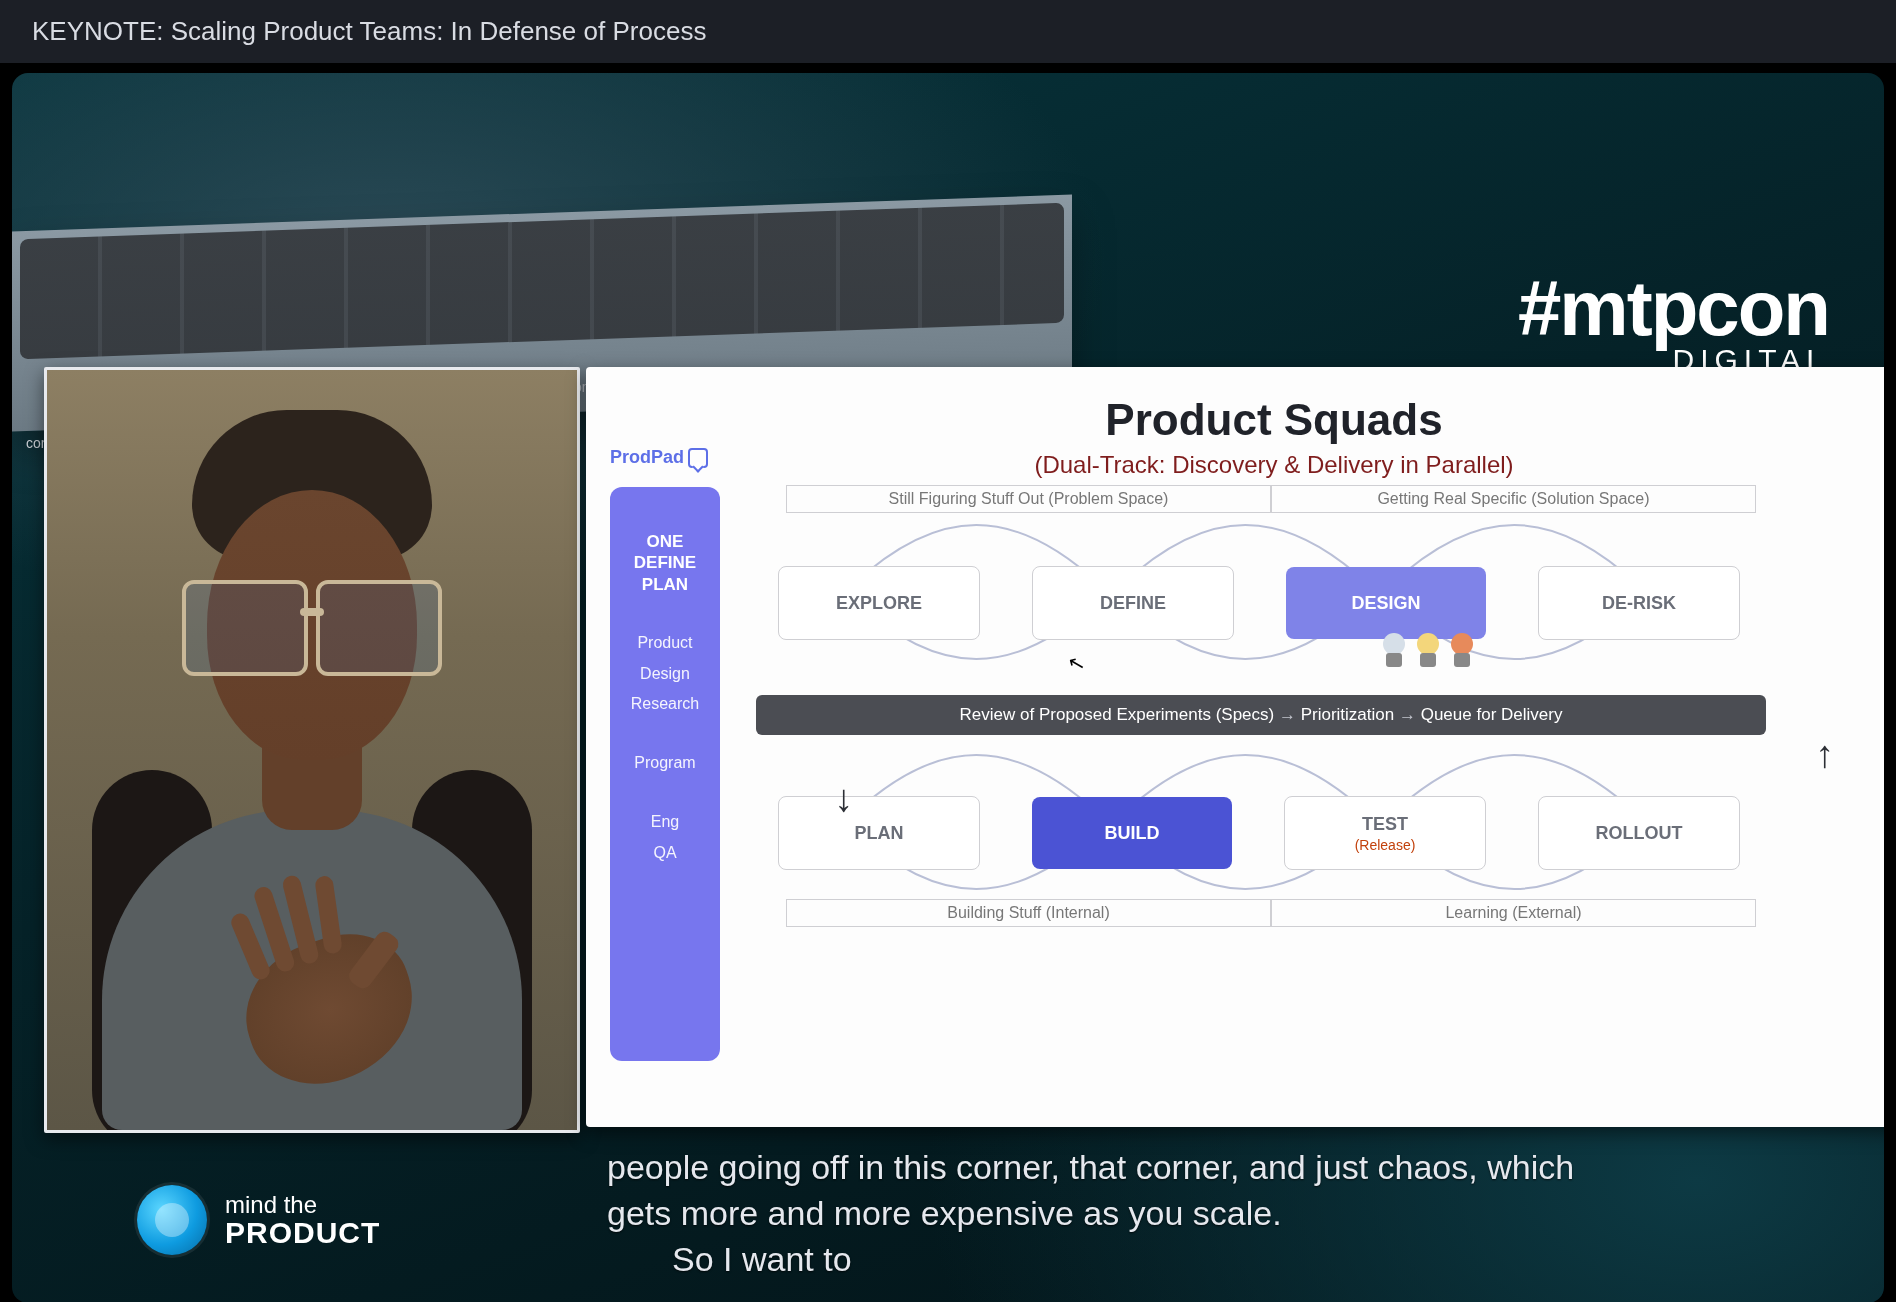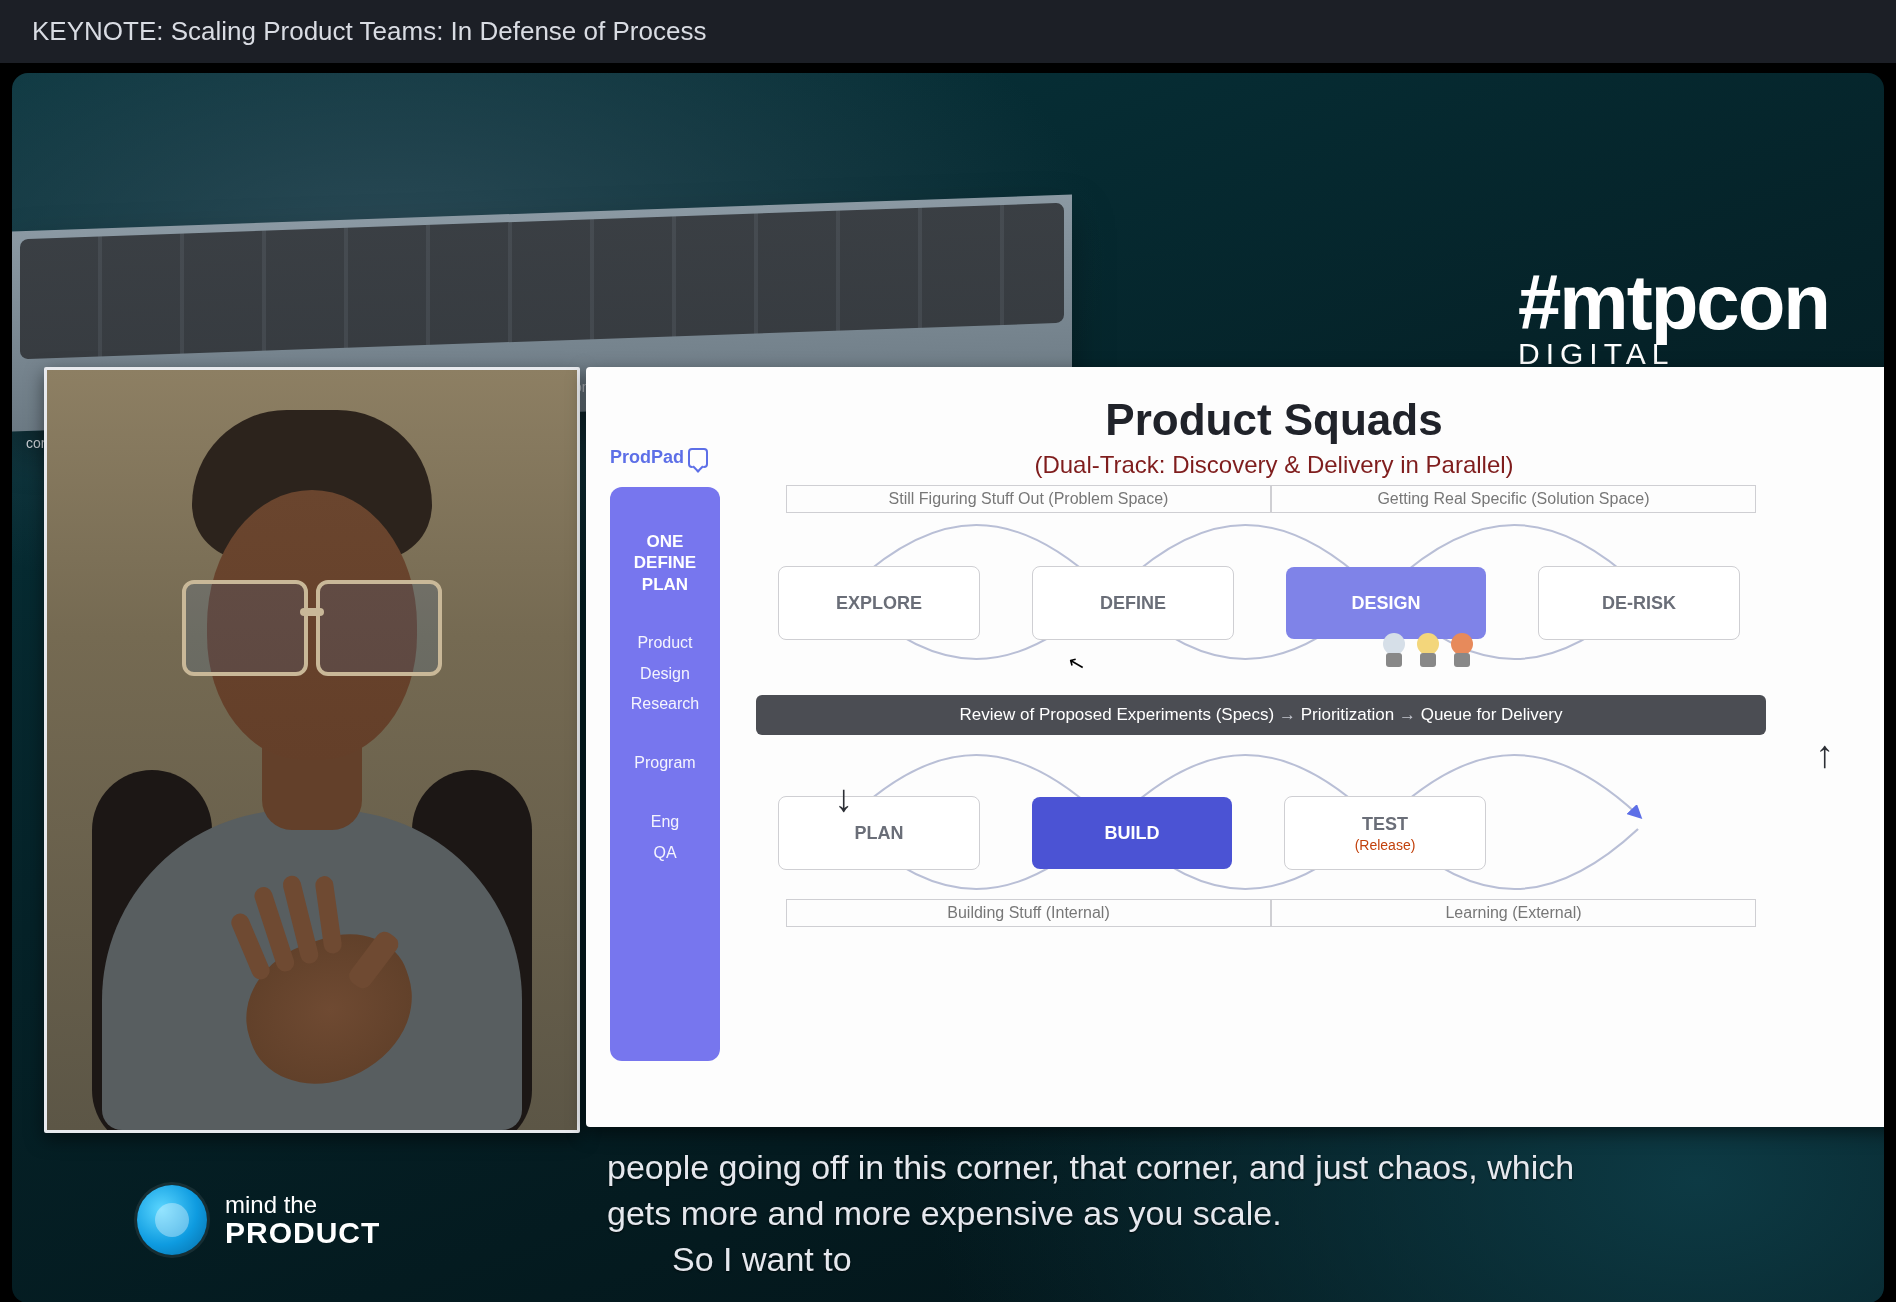--- a/index.html
+++ b/index.html
@@ -31,21 +31,21 @@
     border-radius:8px;opacity:.85;
   }
   .kb-strip .key-label{position:absolute;color:#c7ccd2;font-size:14px;transform:skewY(2deg);}
   .kb-strip .k1{left:14px;top:205px;} 
   .kb-strip .k2{left:92px;top:205px;} 
   .kb-strip .k3{left:155px;top:195px;} 
   .kb-strip .k4{left:555px;top:168px;} 
   .kb-strip .k5{left:640px;top:168px;} 
   
   .hashtag{
-    position:absolute;right:55px;top:190px;color:#fff;line-height:1;
+    position:absolute;right:55px;top:196px;color:#fff;text-align:right;line-height:1;
   }
   .hashtag .big{font-size:78px;font-weight:900;letter-spacing:-2px;}
   .hashtag .digital{font-size:30px;font-weight:400;letter-spacing:6px;margin-top:-2px;}
   
   .webcam{
     position:absolute;left:32px;top:294px;width:530px;height:760px;
     border:3px solid #e8eaee;background:linear-gradient(#8d7f63 0%, #756a52 35%, #5c5646 100%);
     border-radius:2px;box-shadow:0 6px 18px rgba(0,0,0,.5);
     overflow:hidden;
   }
@@ -283,20 +283,21 @@
           </svg>
         </div>
         <div class="node">PLAN</div>
         <div class="node hl2">BUILD</div>
         <div class="node">
           <div style="text-align:center;">
             <span>TEST</span>
             <span class="sub">(Release)</span>
           </div>
         </div>
+        <div class="node">ROLLOUT</div>
         <div class="loop bot">
           <svg viewBox="0 0 1000 130" preserveAspectRatio="none">
             <path d="M290 20 C210 100, 140 100, 60 20" fill="none" stroke="#b9bfd6" stroke-width="2" marker-end="url(#ah2)"></path>
             <path d="M540 20 C460 100, 390 100, 310 20" fill="none" stroke="#b9bfd6" stroke-width="2" marker-end="url(#ah2)"></path>
             <path d="M790 20 C710 100, 640 100, 560 20" fill="none" stroke="#b9bfd6" stroke-width="2" marker-end="url(#ah2)"></path>
           </svg>
         </div>
       </div>
 
       <div class="row-labels-bot">

